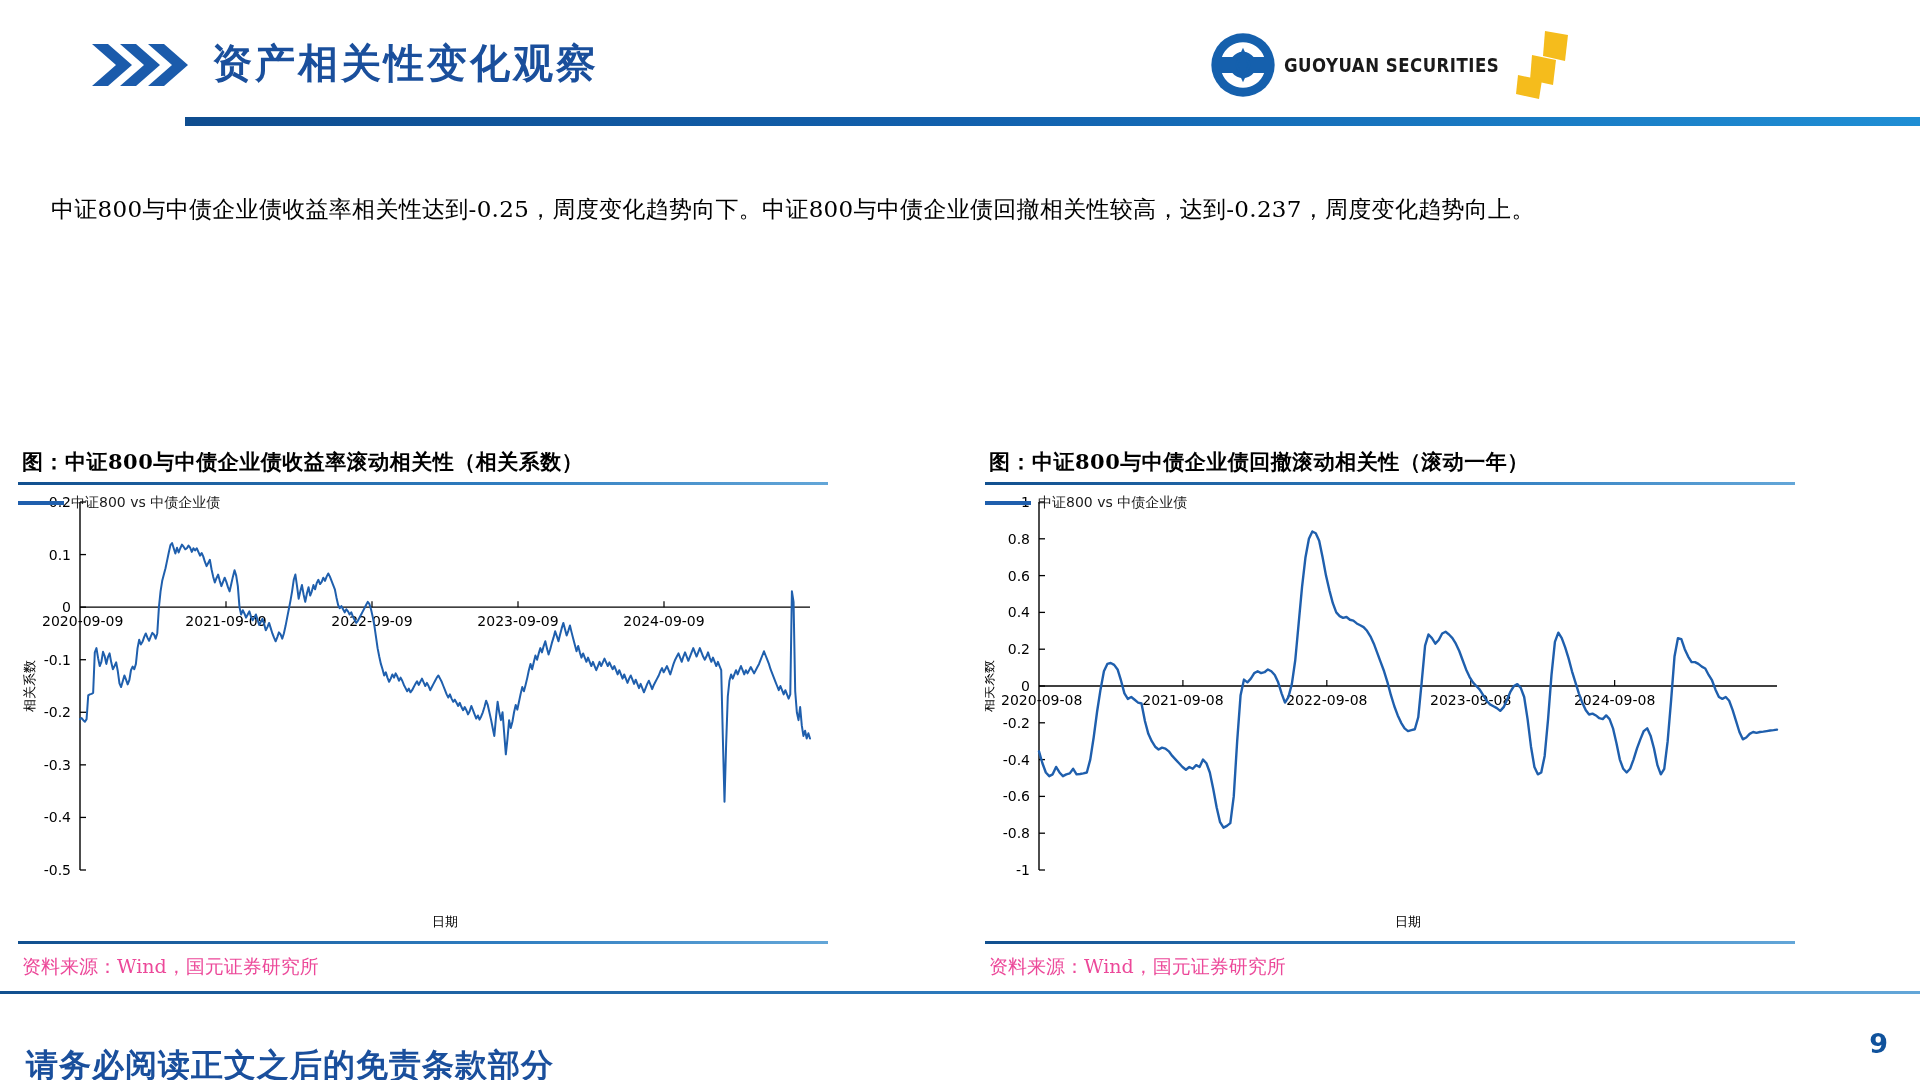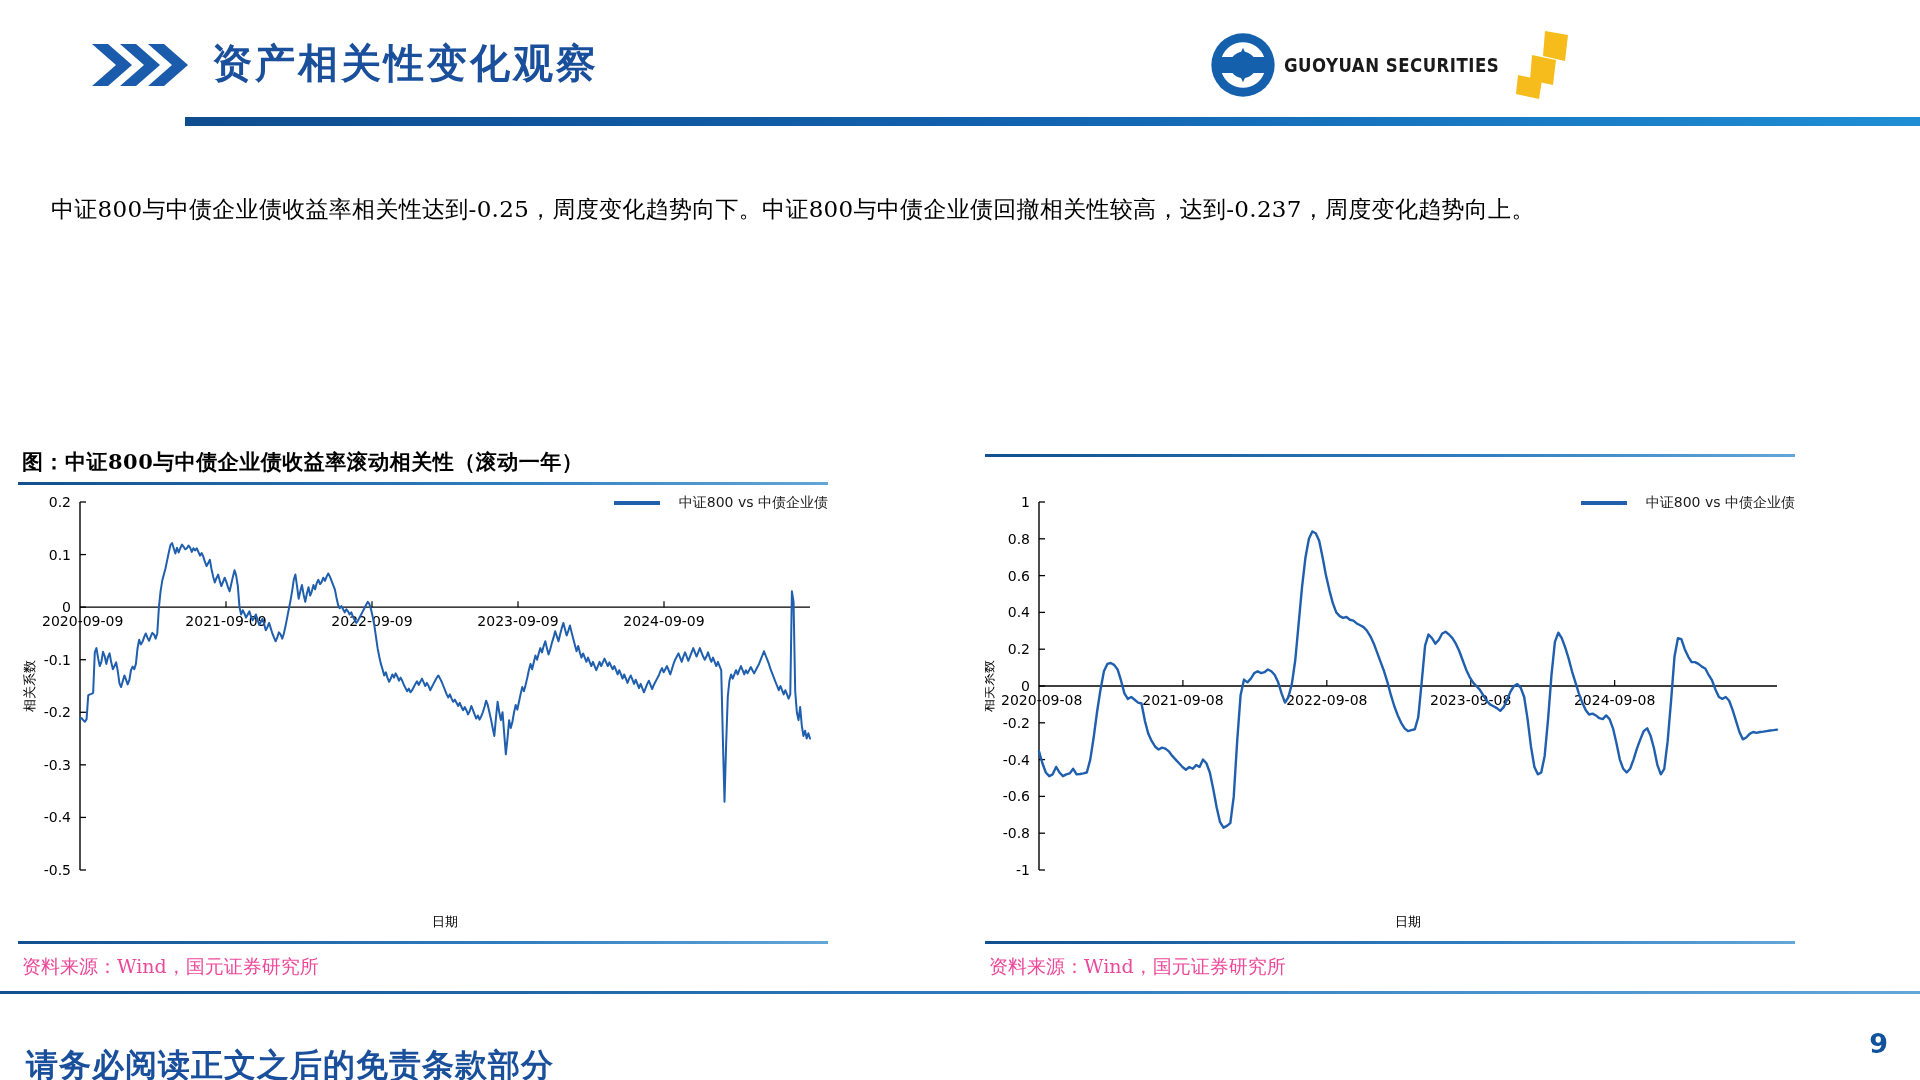--- a/index.html
+++ b/index.html
@@ -159,23 +159,23 @@
     height: 460px;
   }
   .chart-svg { display: block; }
 
   .legend {
     position: absolute;
     top: 14px;
     left: 0;
     width: 810px;
     display: flex;
-    justify-content: flex-end;
+    justify-content: flex-start;
     align-items: center;
-    gap: 19px;
+    gap: 7px;
   }
   .legend-swatch {
     width: 46px;
     height: 4px;
     background: #1f5fad;
     display: inline-block;
   }
   .legend-label {
     font-size: 14px;
     color: #1a1a1a;
@@ -242,21 +242,21 @@
       <path d="M33,2 L56,6 L53,32 L31,27 Z" fill="#f5bc1c"></path>
       <path d="M20,26 L44,31 L41,56 L18,51 Z" fill="#f5bc1c"></path>
       <path d="M6,46 L30,51 L27,70 L4,65 Z" fill="#f5bc1c"></path>
     </svg>
   </div>
 </div>
 
 <div id="lead-paragraph">中证800与中债企业债收益率相关性达到-0.25，周度变化趋势向下。中证800与中债企业债回撤相关性较高，达到-0.237，周度变化趋势向上。</div>
 
 <div class="panel" id="panel-left">
-  <div class="panel-title">图：中证800与中债企业债收益率滚动相关性（滚动一年）</div>
+  <div class="panel-title">图：中证800与中债企业债收益率滚动相关性（相关系数）</div>
   <div class="panel-rule"></div>
 
   <div class="chart-area">
     <div class="legend">
       <span class="legend-swatch"></span>
       <span class="legend-label">中证800 vs 中债企业债</span>
     </div>
     <svg class="chart-svg" id="svg-left" width="810" height="460" viewBox="0 0 810 460">
         <line x1="62" y1="22" x2="62" y2="390" stroke="#000" stroke-width="1.4"></line>
         <line x1="62" y1="22" x2="68" y2="22" stroke="#000" stroke-width="1.3"></line>
@@ -289,20 +289,21 @@
         <text x="0" y="0" font-size="13" fill="#000" text-anchor="middle" font-family="&quot;DejaVu Sans&quot;,&quot;Liberation Sans&quot;,sans-serif" transform="translate(16,206) rotate(-90)">相关系数</text>
         <text x="427" y="446" text-anchor="middle" font-size="13" fill="#000" font-family="&quot;DejaVu Sans&quot;,&quot;Liberation Sans&quot;,sans-serif">日期</text>
       </svg>
   </div>
 
   <div class="panel-source-rule"></div>
   <div class="panel-source">资料来源：Wind，国元证券研究所</div>
 </div>
 
 <div class="panel" id="panel-right">
+  <div class="panel-title">图：中证800与中债企业债回撤滚动相关性（滚动一年）</div>
   <div class="panel-rule"></div>
 
   <div class="chart-area">
     <div class="legend">
       <span class="legend-swatch"></span>
       <span class="legend-label">中证800 vs 中债企业债</span>
     </div>
     <svg class="chart-svg" id="svg-right" width="810" height="460" viewBox="0 0 810 460">
         <line x1="54" y1="22" x2="54" y2="390" stroke="#000" stroke-width="1.4"></line>
         <line x1="54" y1="22" x2="60" y2="22" stroke="#000" stroke-width="1.3"></line>

